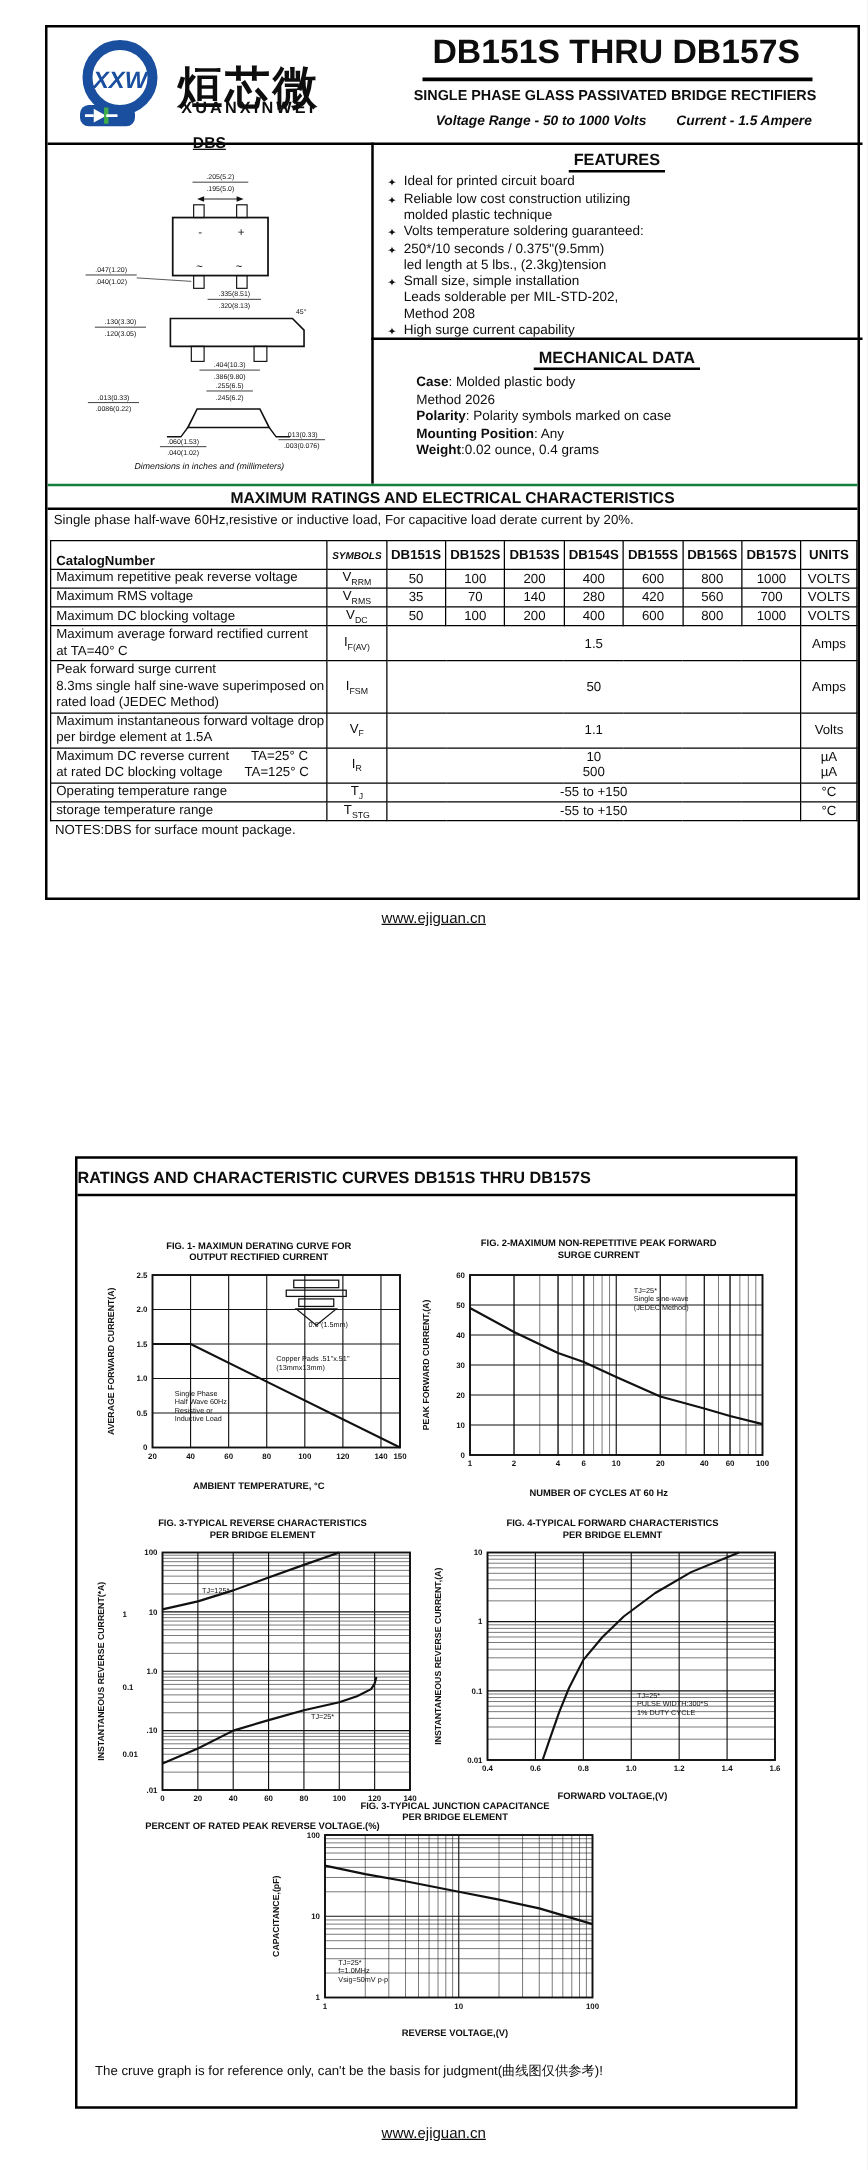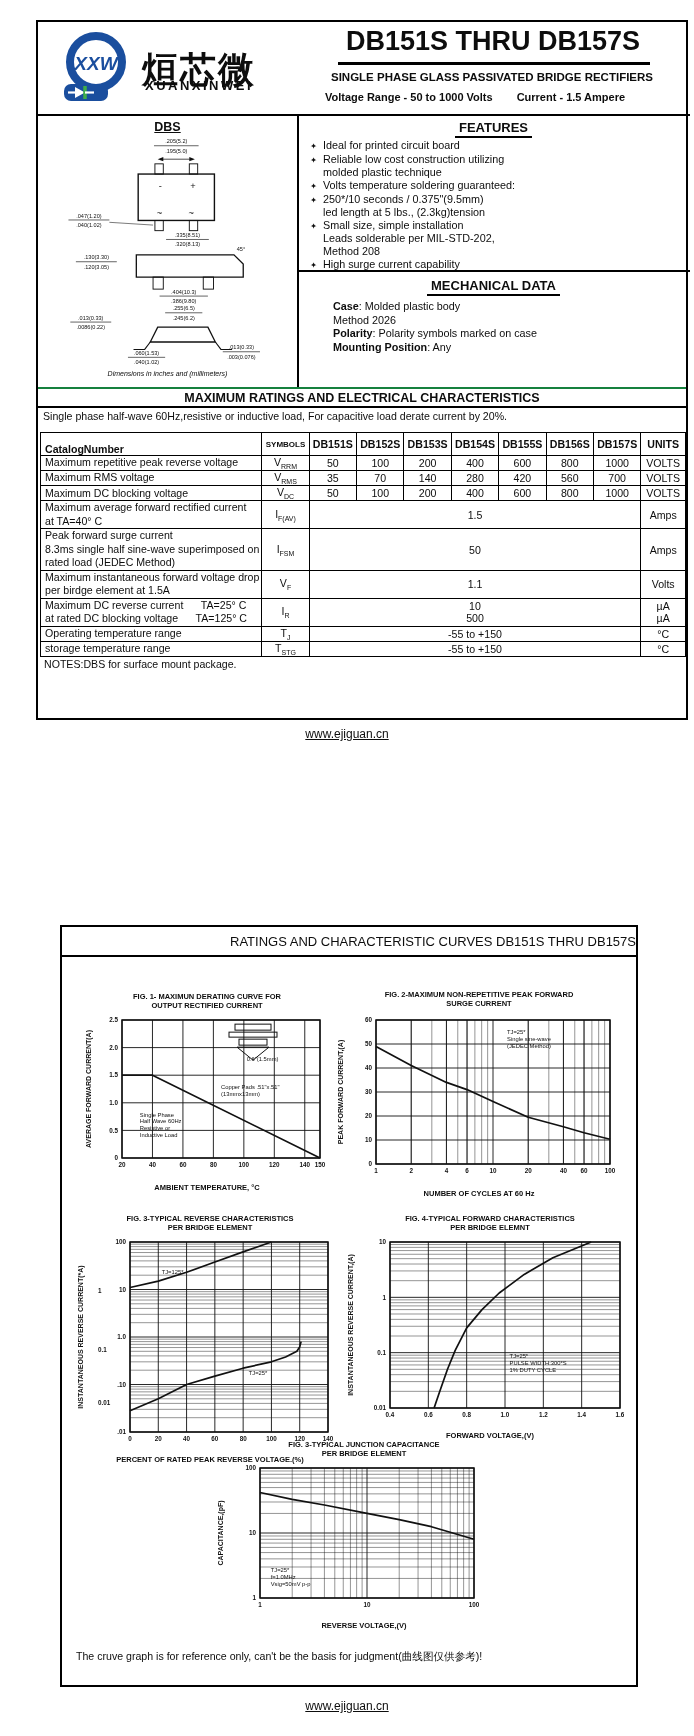--- a/index.html
+++ b/index.html
@@ -9,53 +9,53 @@
 .abs{position:absolute}
 .line-h{position:absolute;height:2px;background:#000}
 .line-v{position:absolute;width:2px;background:#000}
 
 .p1box{position:absolute;left:36px;top:20px;width:652px;height:700px;border:2px solid #000}
 .logo-cn{position:absolute;left:104px;top:24px;font-size:36px;font-weight:bold;letter-spacing:2px}
 .logo-en{position:absolute;left:107px;top:56px;font-size:13px;font-weight:bold;letter-spacing:2.5px}
 .t-main{position:absolute;left:262px;top:4px;width:386px;text-align:center;font-size:27px;font-weight:bold}
 .t-rule{position:absolute;left:300px;top:40px;width:312px;height:3px;background:#000}
 .t-sub{position:absolute;left:258px;top:49px;width:392px;text-align:center;font-size:11.5px;font-weight:bold}
-.t-range{position:absolute;left:241px;top:69px;width:392px;text-align:center;font-size:11px;font-weight:bold;}
+.t-range{position:absolute;left:265px;top:69px;width:392px;text-align:center;font-size:11px;font-weight:bold;font-style:italic}
 .t-range span{margin:0 12px}
-.dbs-title{position:absolute;left:0;top:98px;width:259px;text-align:center;font-size:12.5px;font-weight:bold}
+.dbs-title{position:absolute;left:0;top:85px;width:259px;text-align:center;font-size:12.5px;font-weight:bold}
 .dbs-title u{text-decoration:underline}
 .dbs-cap{position:absolute;left:0;top:348px;width:259px;text-align:center;font-size:7px;font-style:italic}
 .sec-h{position:absolute;width:393px;left:259px;text-align:center;font-size:13px;font-weight:bold}
 .sec-h span{border-bottom:2px solid #000;padding:0 4px 1px}
 .features{position:absolute;left:272px;top:117px;width:372px;font-size:10.8px;line-height:13px}
 .feat{display:flex}
 .bullet{width:13px;font-size:8.5px;padding-top:1px}
 .mechanical{position:absolute;left:295px;top:278px;width:360px;font-size:10.8px;line-height:13.5px}
 .banner{position:absolute;left:0;top:365px;width:100%;height:21px;border-top:2px solid #15803d;
         border-bottom:2px solid #000;text-align:center;font-size:12.5px;font-weight:bold;line-height:19px}
 .rnotes{position:absolute;left:5px;top:389px;width:640px;font-size:10.6px;line-height:11px}
 .rtable{position:absolute;left:2px;top:410px;border-collapse:collapse;table-layout:fixed;font-size:10.6px}
 .rtable td,.rtable th{border:1.4px solid #000;padding:0 2px;vertical-align:middle;font-weight:normal}
 .rtable .h-label{text-align:left;vertical-align:bottom;padding-left:4px;height:23px;font-weight:bold}
 .rtable .h-label .num{}
-.rtable .h-sym{font-size:8px;font-weight:bold}
+.rtable .h-sym{font-size:8px;font-style:italic;font-weight:bold}
 .rtable .h-part,.rtable .h-unit{font-weight:bold;font-size:10.6px;text-align:center}
 .rtable .c-label{text-align:left;padding-left:4px;line-height:13.5px;white-space:pre}
 .rtable .c-sym{text-align:center}
 .rtable .c-sym sub{font-size:7px}
 .rtable .c-val{text-align:center}
 .rtable .c-unit{text-align:center}
 .fnote{position:absolute;left:6px;top:636px;font-size:10.6px}
 .footer{position:absolute;width:100%;text-align:center;font-size:12px}
 .footer span{text-decoration:underline}
 .f1{top:727px}.f2{top:1699px}
 
 .p2box{position:absolute;left:60px;top:925px;width:578px;height:762px;border:2px solid #000}
 .p2banner{position:absolute;left:0;top:0;width:100%;height:30px;border-bottom:2px solid #000;
-          text-align:right;font-size:13px;font-weight:normal;line-height:29px}
+          text-align:left;font-size:13px;font-weight:bold;line-height:29px}
 .chart{position:absolute}
 .ctitle{text-align:center;font-size:7.5px;font-weight:bold;line-height:8.5px;margin-bottom:4px}
 .cxlabel{text-align:center;font-size:7.5px;font-weight:bold;margin-top:3px}
 .p2note{position:absolute;left:14px;top:723px;width:550px;font-size:10.6px}
 .dbs-svg text{font-family:"Liberation Sans",sans-serif}
 </style>
 </head>
 <body>
 
 <div class="p1box">
@@ -185,20 +185,21 @@
       </div>
     </div>
 
   <div class="sec-h" style="top:256px">
     <span>MECHANICAL DATA</span></div>
   <div class="mechanical">
       <div class="mrow"><b>Case</b>: Molded plastic body</div>
       <div class="mrow"> Method 2026</div>
       <div class="mrow"><b>Polarity</b>: Polarity symbols marked on case</div>
       <div class="mrow"><b>Mounting Position</b>: Any</div>
+      <div class="mrow"><b>Weight</b>:0.02 ounce, 0.4 grams</div>
     </div>
 
   <div class="banner">MAXIMUM RATINGS AND ELECTRICAL CHARACTERISTICS</div>
   <div class="rnotes">
     <div>Single phase half-wave 60Hz,resistive or inductive load, For capacitive load derate current by 20%.</div>
   </div>
   <table class="rtable">
       <colgroup>
         <col style="width: 216px;">
         <col style="width: 48px;">

